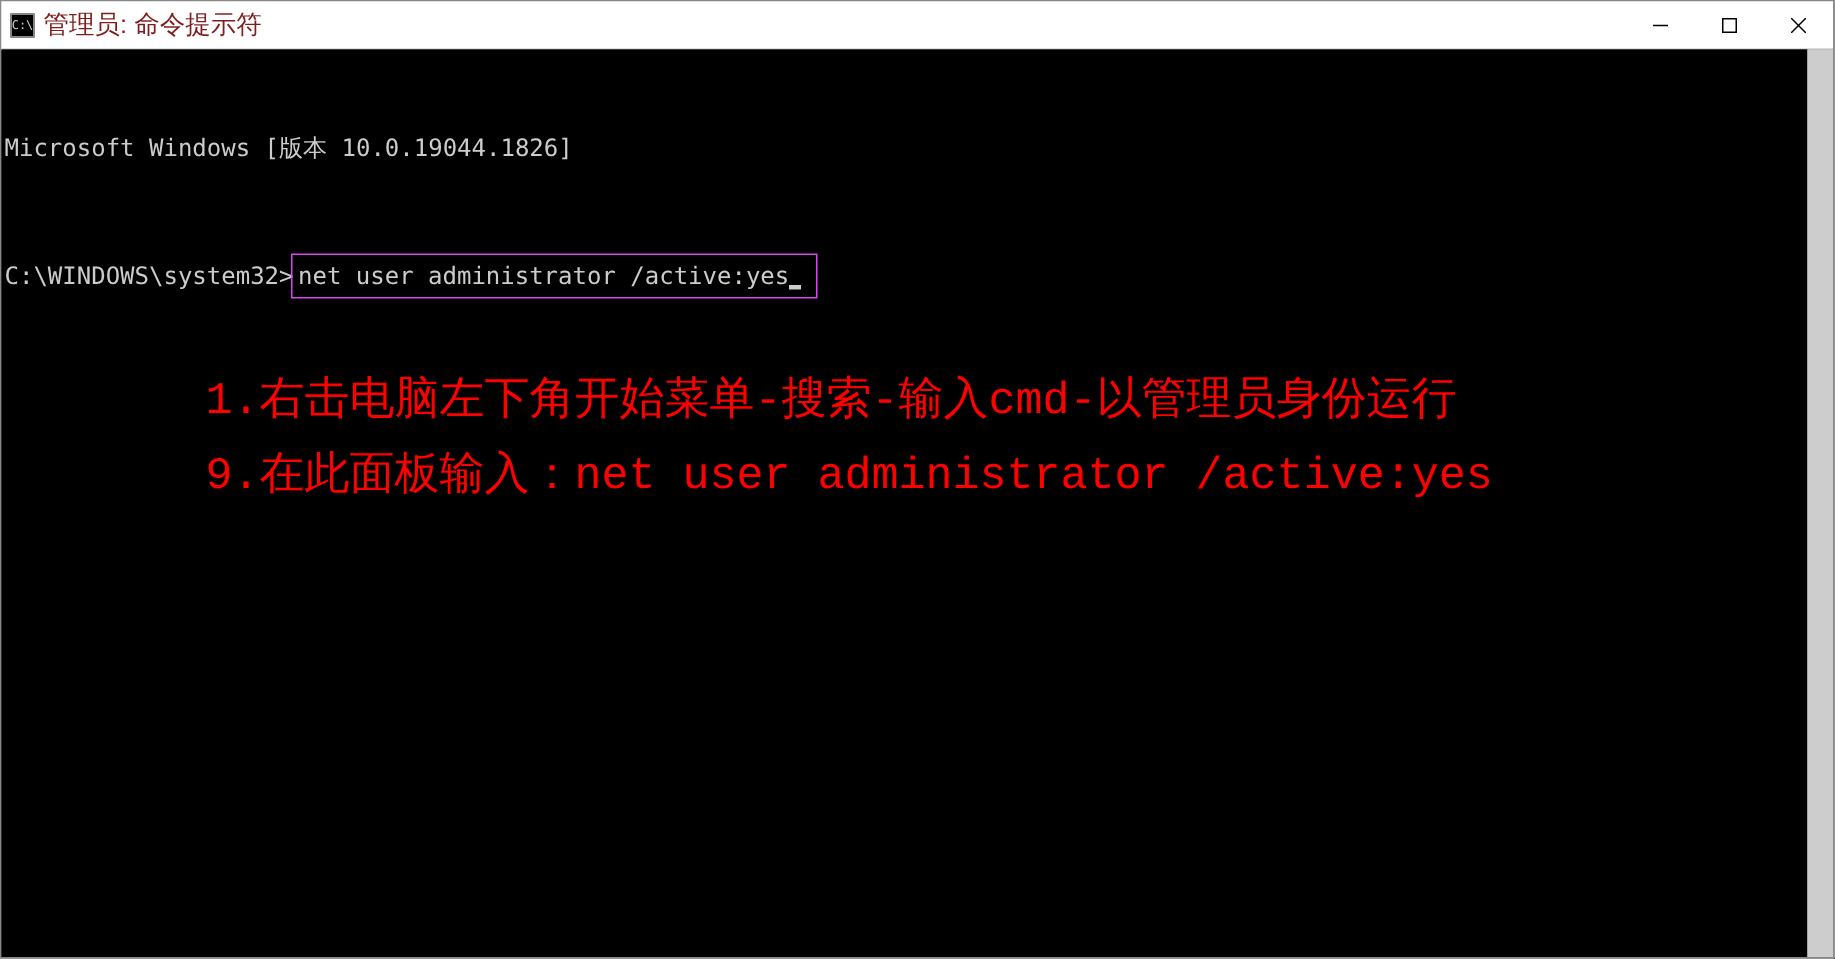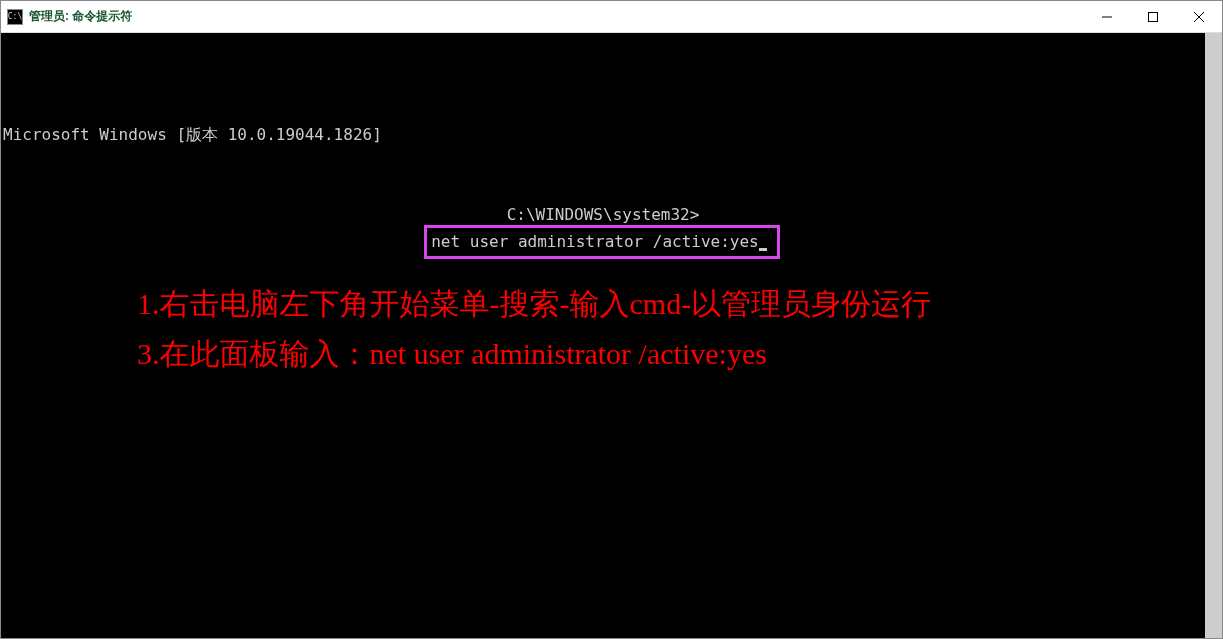--- a/index.html
+++ b/index.html
@@ -37,24 +37,23 @@
       position: relative;
       border: 1px solid #888;
     }
     .titlebar-icon-inner {
       font-size: 8px;
       color: #ccc;
       font-family: "Consolas", monospace;
       line-height: 1;
     }
     .titlebar-title {
-      font-size: 12px;
-      color: #14532d;
+      font-size: 17px;
+      color: #7f1d1d;
       flex: 0 0 auto;
-      font-weight: bold;
     }
     .titlebar-spacer {
       flex: 1;
     }
     .titlebar-buttons {
       display: flex;
       height: 100%;
     }
     .titlebar-button {
       width: 46px;
@@ -78,54 +77,52 @@
     .console {
       flex: 1;
       background: #000;
       font-family: "NSimSun", "SimSun", "Consolas", monospace;
       font-size: 16px;
       line-height: 20px;
       color: #ccc;
       padding: 16px 2px;
       white-space: pre;
       position: relative;
-      margin-top: 36px;
     }
     .console-line { display: block; }
     .prompt-line {
       display: flex;
       align-items: center;
       margin-top: 20px;
-      flex-direction: column;
     }
     .prompt-prefix {
       color: #ccc;
     }
     .command-box {
-      border: 3px solid #d946ef;
+      border: 1px solid #d946ef;
       padding: 4px 10px 4px 4px;
       color: #ccc;
       margin-left: -2px;
       display: inline-block;
       text-align: right;
     }
     .cursor {
       display: inline-block;
       width: 8px;
       height: 3px;
       background: #ccc;
       vertical-align: bottom;
       margin-bottom: 1px;
     }
     .annotation {
       position: absolute;
       left: 136px;
       top: 210px;
       color: #ff0000;
-      font-family: Liberation Serif, serif;
+      font-family: Liberation Mono, monospace;
       font-size: 30px;
       line-height: 50px;
       white-space: nowrap;
     }
     .scrollbar {
       width: 17px;
       background: #f0f0f0;
       position: relative;
     }
     .scrollbar-thumb {
@@ -166,20 +163,20 @@
       </button>
     </div>
   </div>
   <div class="console-area">
     <div class="console">
       <span class="console-line">Microsoft Windows [版本 10.0.19044.1826]</span>
       <div class="prompt-line"><span class="prompt-prefix">C:\WINDOWS\system32&gt;</span><span class="command-box"><span>net user administrator /active:yes</span><span class="cursor"></span></span></div>
 
       <div class="annotation">
         <div>1.右击电脑左下角开始菜单-搜索-输入cmd-以管理员身份运行</div>
-        <div>3.在此面板输入：net user administrator /active:yes</div>
+        <div>9.在此面板输入：net user administrator /active:yes</div>
       </div>
     </div>
     <div class="scrollbar">
       <div class="scrollbar-thumb"></div>
     </div>
   </div>
 </div>
 
 </body></html>

